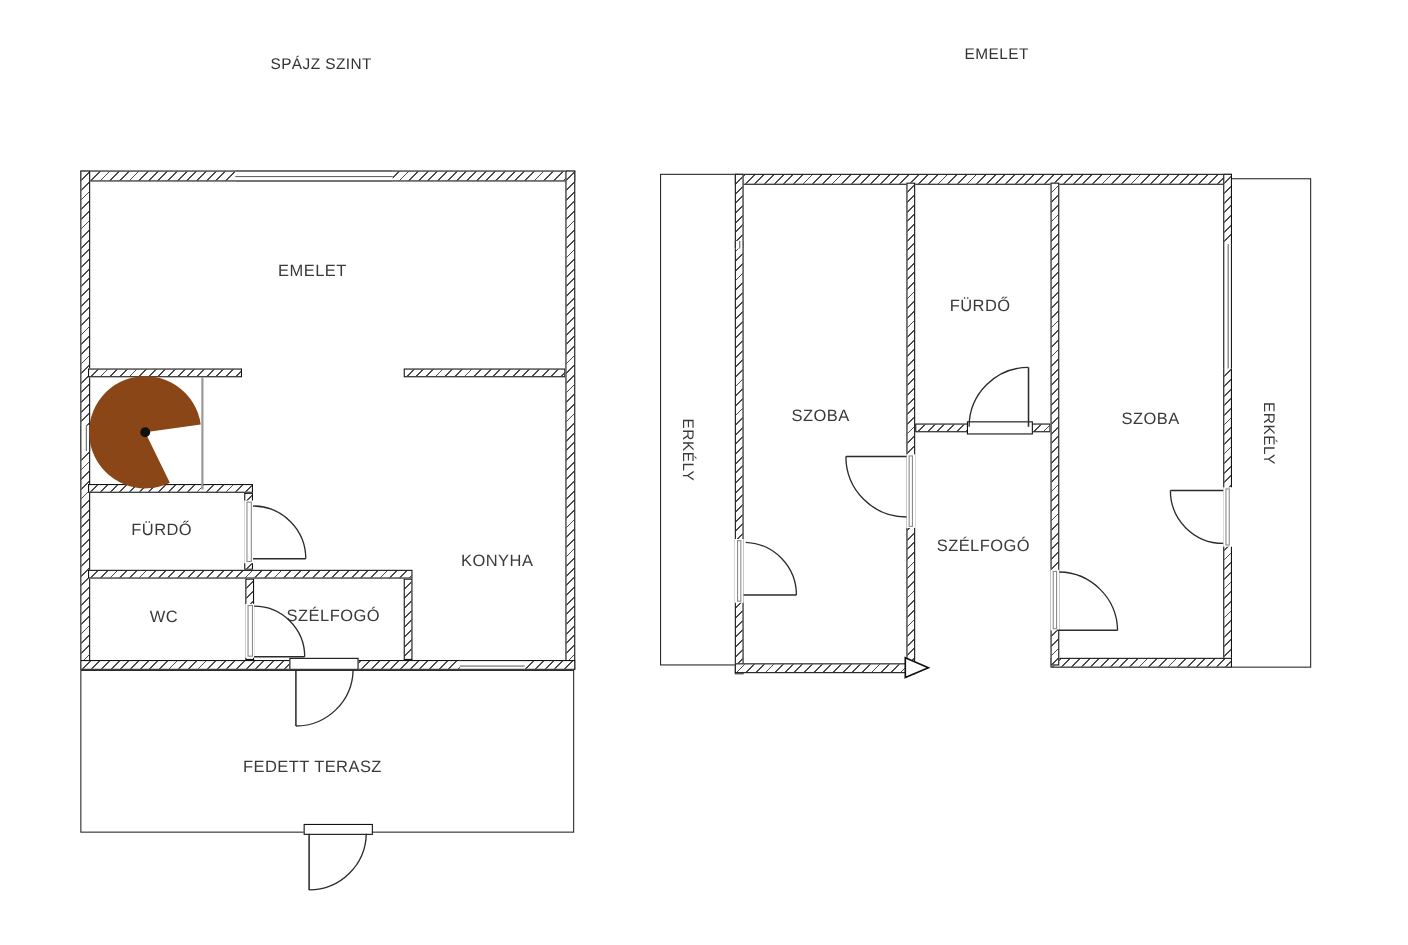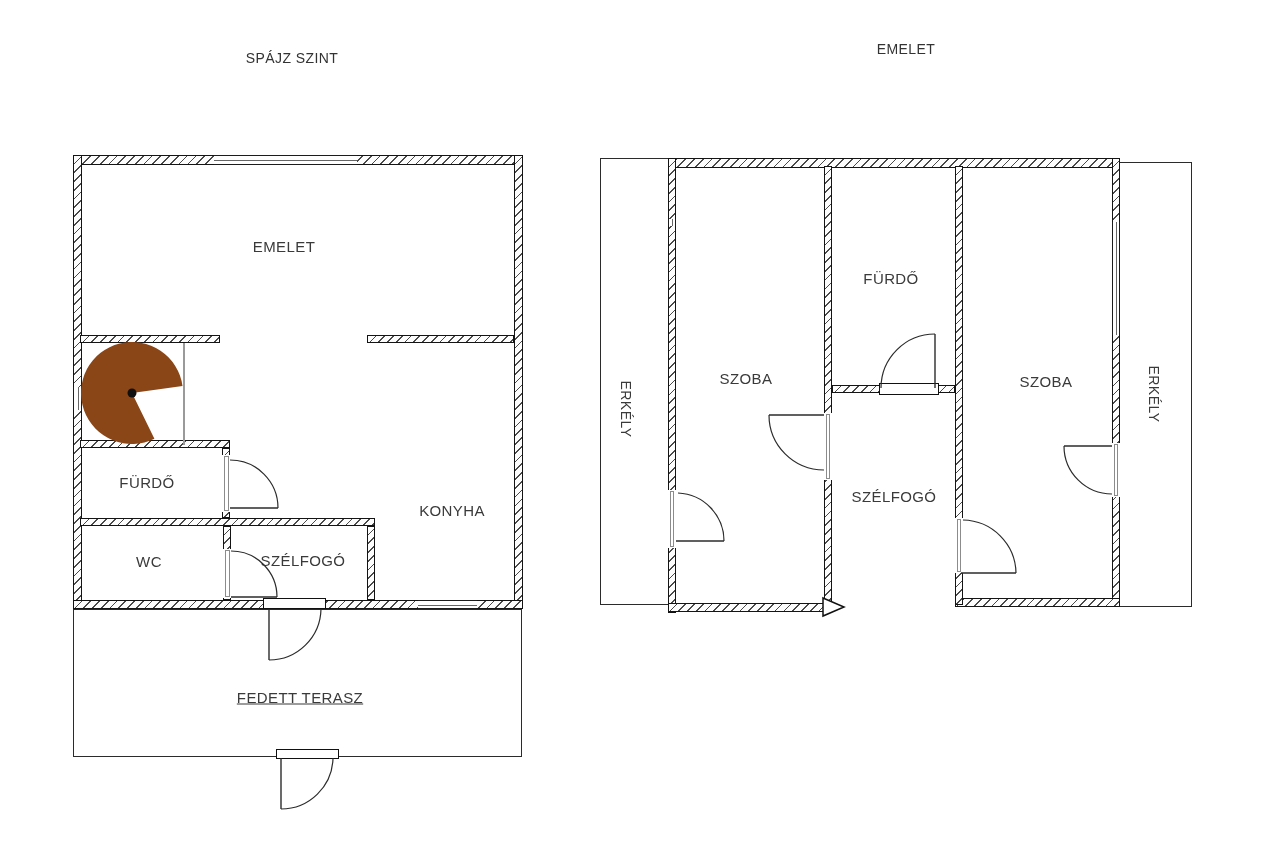--- a/index.html
+++ b/index.html
@@ -61,21 +61,21 @@
     <div class="sill" style="left:263px;top:598px;width:63px;height:11px;"></div>
 
     <div class="thinbox" style="left:73px;top:609px;width:449px;height:148px;"></div>
     <div class="sill" style="left:276px;top:749px;width:63px;height:10px;"></div>
 
     <div class="lbl" style="left:284px;top:246px;">EMELET</div>
     <div class="lbl" style="left:147px;top:482px;">FÜRDŐ</div>
     <div class="lbl" style="left:149px;top:561px;">WC</div>
     <div class="lbl" style="left:303px;top:560px;">SZÉLFOGÓ</div>
     <div class="lbl" style="left:452px;top:510px;">KONYHA</div>
-    <div class="lbl" style="left:300px;top:697px;text-decoration:underline;">FEDETT TERASZ</div>
+    <div class="lbl" style="left:284px;top:697px;">FEDETT TERASZ</div>
   </div>
 
   <div>
     <div class="lbl title" style="left:906px;top:49px;text-align:center;">EMELET</div>
 
     <div class="thinbox" style="left:600px;top:158px;width:72px;height:447px;"></div>
     <div class="thinbox" style="left:1116px;top:162px;width:76px;height:445px;"></div>
 
     <div class="wall" style="left:668px;top:158px;width:452px;height:10px;"></div>
     <div class="wall" style="left:668px;top:158px;width:8px;height:455px;"></div>

